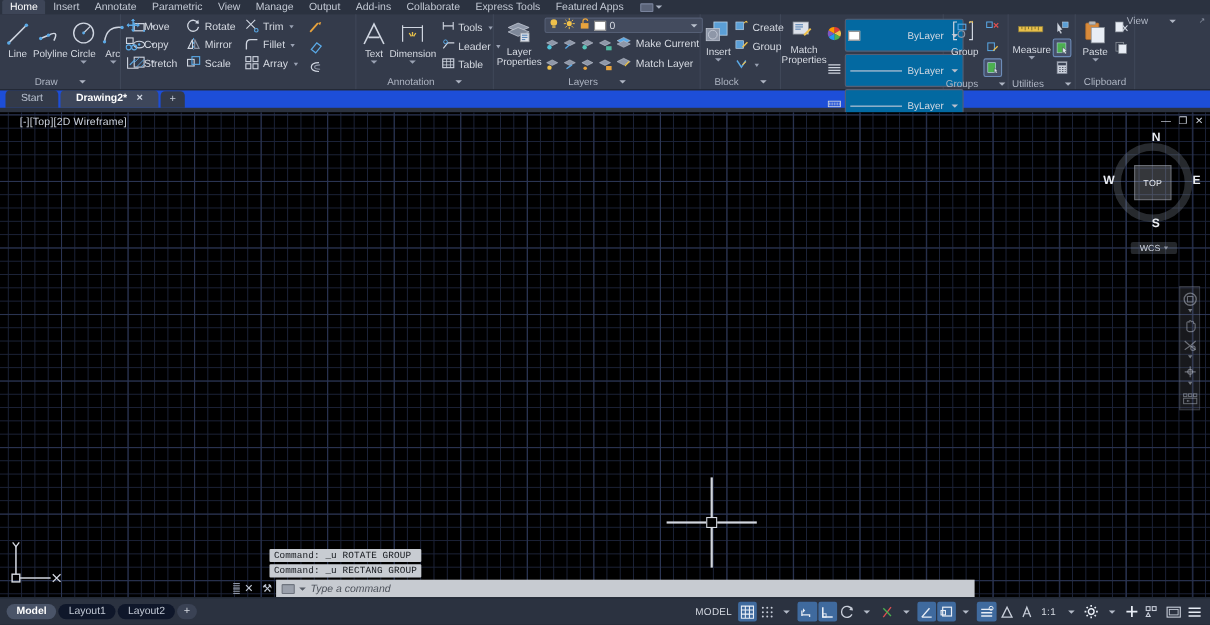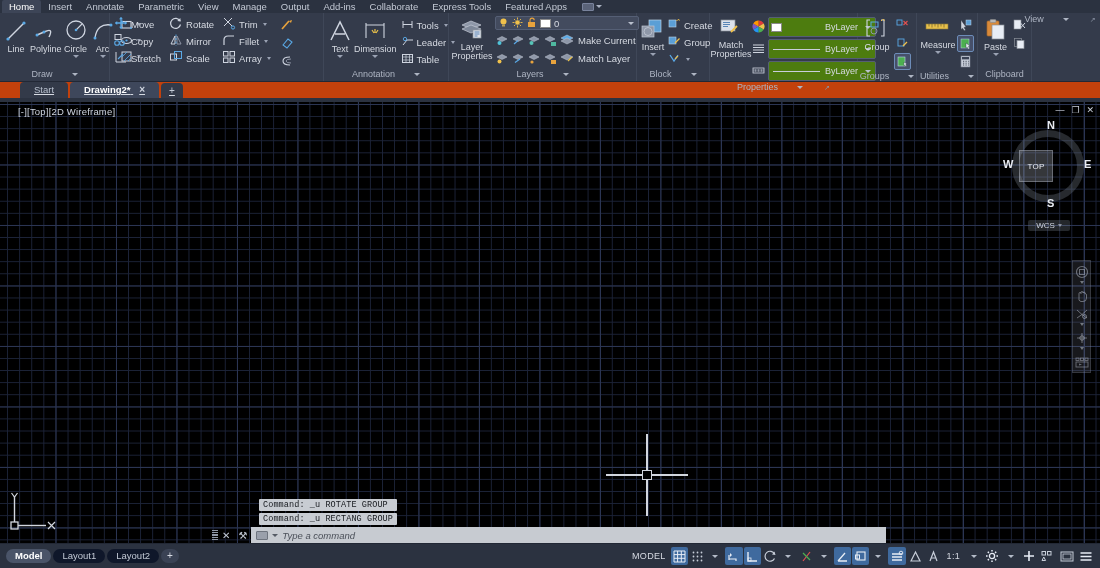--- a/index.html
+++ b/index.html
@@ -61,29 +61,29 @@
   .icon-grid-row { display:flex; gap:1px; }
   .icon-cell { width:15px; height:15px; display:flex; align-items:center; justify-content:center; }
 
   
   .layer-drop {
     height:14px; background:#434b5e; border:1px solid #555f75; border-radius:2px;
     display:flex; align-items:center; gap:3px; padding:0 2px; font-size:9.5px;
   }
   .drop-arrow { width:0;height:0;border-left:3px solid transparent;border-right:3px solid transparent;border-top:3px solid #b9c0cd; margin-left:auto; margin-right:2px; }
   .prop-drop {
-    height:20px; background:#4d7c0f; border:1px solid #555f75; border-radius:2px;
+    height:30px; background:#0369a1; border:1px solid #555f75; border-radius:2px;
     display:flex; align-items:center; gap:3px; padding:0 2px; font-size:9px; width:108px;
   }
   .prop-drop .val { margin-left:auto; color:#d6dae2; }
   .swatch-white { width:11px;height:9px;background:#ffffff;border:1px solid #8a8a8a; }
   .lt-line { flex:1; height:1px; background:#c8cedb; margin:0 2px; }
 
   
-  .filetabs { height:16px; background:#c2410c; display:flex; align-items:flex-end; padding-left:20px;text-decoration:underline; }
+  .filetabs { height:16px; background:#1d4ed8; display:flex; align-items:flex-end; padding-left:5px; }
   .ftab {
     height:16px; line-height:16px; padding:0 14px; font-size:9.5px; color:#b8c0ce;
     border-radius:4px 4px 0 0; background:#333a49; margin-right:2px;
   }
   .ftab.active { background:#3e475b; color:#ffffff; font-weight:bold; }
   .ftab-close { margin-left:6px; color:#cfd5e0; font-size:10px; }
   .ftab-plus { padding:0 8px; height:15px; line-height:15px; background:#333a49; border-radius:4px 4px 0 0; font-size:10px; color:#c3cad6;}
 
   
   .canvas-wrap { position:absolute; left:0; top:102px; width:1100px; height:441px; background:#000000; overflow:hidden; }
@@ -107,21 +107,21 @@
   .win-ctrls { position:absolute; right:6px; top:3px; display:flex; gap:7px; align-items:center; font-size:9px; color:#c8ced9; }
   .win-ctrls span { cursor:default; }
 
   
   .viewcube { position:absolute; right:6px; top:18px; width:92px; height:92px; }
   .vc-ring {
     position:absolute; left:10px; top:10px; width:72px; height:72px;
     border-radius:50%; border:7px solid rgba(130,138,152,0.30);
   }
   .vc-face {
-    position:absolute; left:17px; top:30px; width:34px; height:32px;
+    position:absolute; left:29px; top:30px; width:34px; height:32px;
     background:rgba(176,182,196,0.30); border:1px solid rgba(200,206,218,0.35);
     display:flex; align-items:center; justify-content:center;
     font-size:8px; color:#e8ebf1; letter-spacing:.3px;
   }
   .vc-n,.vc-s,.vc-w,.vc-e { position:absolute; font-size:11px; font-weight:bold; color:#e9ecf2; }
   .vc-n { left:45px; top:-1px; }
   .vc-s { left:45px; top:77px; }
   .vc-w { left:1px; top:38px; }
   .vc-e { left:82px; top:38px; }
   .vc-wcs {
@@ -142,21 +142,21 @@
   
   .ucs { position:absolute; left:8px; top:382px; width:48px; height:48px; }
 
   
   .crosshair { position:absolute; left:647px; top:373px; }
   .ch-h { position:absolute; left:-41px; top:-1px; width:82px; height:2px; background:#d2d6de; }
   .ch-v { position:absolute; left:-1px; top:-41px; width:2px; height:82px; background:#d2d6de; }
   .ch-box { position:absolute; left:-5px; top:-5px; width:10px; height:10px; border:1.5px solid #d2d6de; background:#000; }
 
   
-  .cmd-hist { position:absolute; left:259px; top:499px; display:flex; flex-direction:column; gap:2px; }
+  .cmd-hist { position:absolute; left:245px; top:499px; display:flex; flex-direction:column; gap:2px; }
   .cmd-line {
     background:#c8ccd2; color:#16191e; font-family:"Liberation Mono", monospace;
     font-size:8.5px; padding:1px 4px; border-radius:1px; white-space:pre; letter-spacing:.1px;
   }
 
   
   .cmd-bar { position:absolute; left:212px; top:527px; width:674px; height:16px; display:flex; align-items:center; }
   .cmd-handle { width:6px; height:12px; display:flex; flex-direction:column; justify-content:space-between; padding:1px 0; }
   .cmd-handle i { display:block; height:1px; background:#8f97a7; }
   .cmd-x { color:#c3cad6; font-size:10px; padding:0 4px; }

